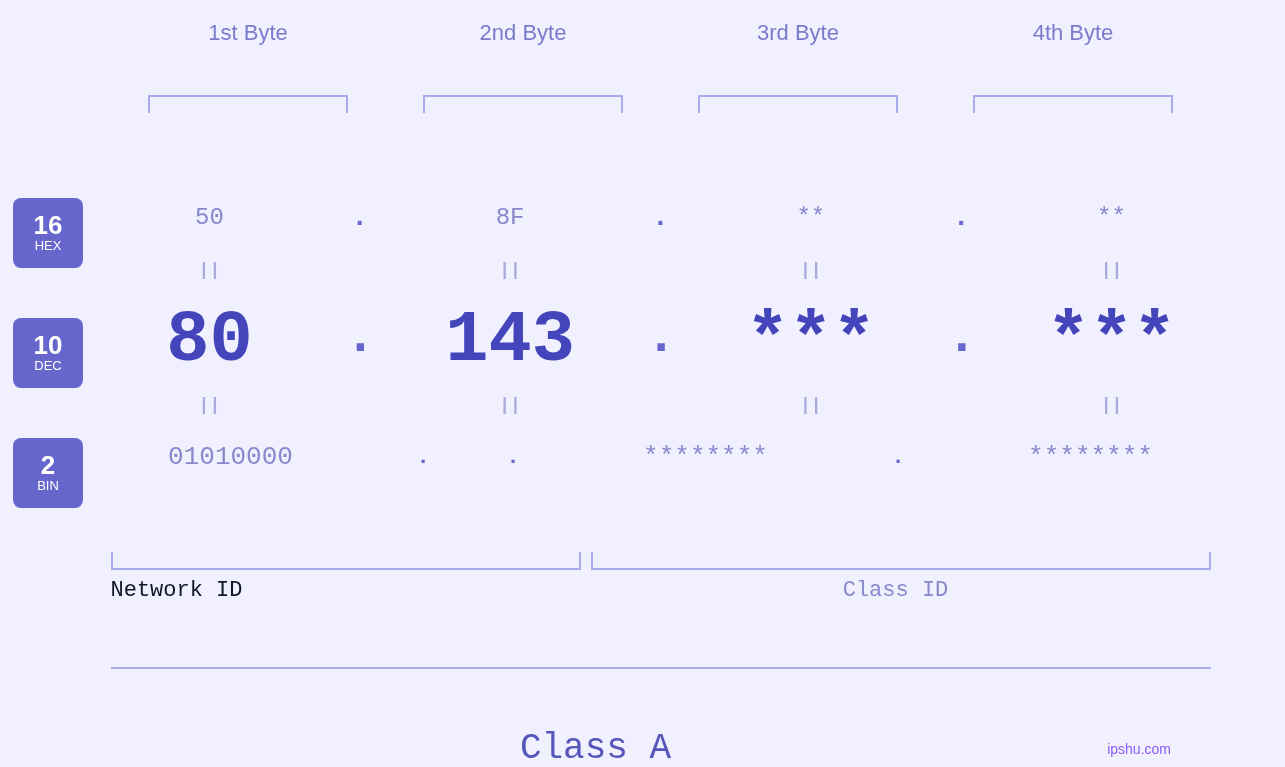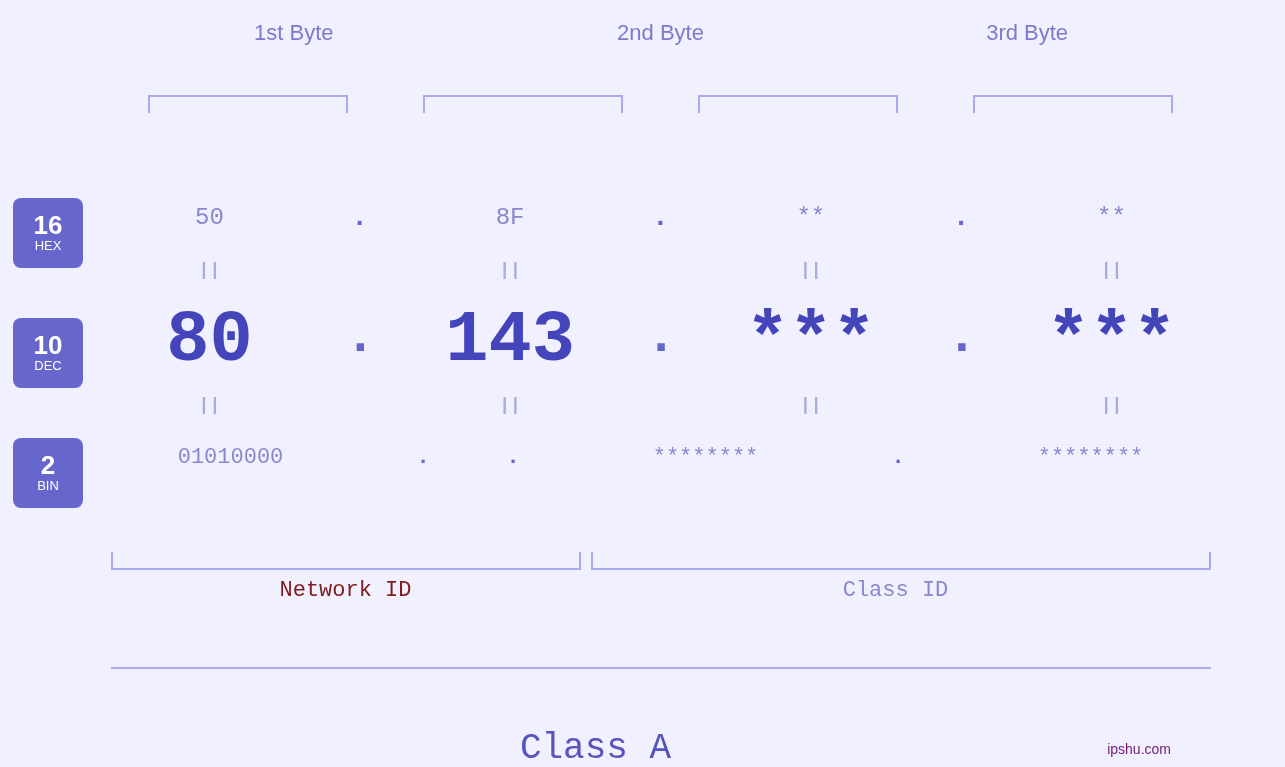--- a/index.html
+++ b/index.html
@@ -101,21 +101,21 @@
       font-size: 72px;
       font-weight: bold;
       font-family: 'Courier New', Courier, monospace;
       line-height: 1;
       margin-top: 7px;
     }
 
     
     .bin-val {
       color: #8888cc;
-      font-size: 22px;
+      font-size: 26px;
       font-family: 'Courier New', Courier, monospace;
     }
 
     
     .bottom-section {
       width: 1100px;
       margin-left: 130px;
       margin-top: 5px;
     }
 
@@ -142,22 +142,22 @@
 
     .id-labels {
       display: flex;
       flex-direction: row;
       width: 100%;
       margin-top: 8px;
     }
 
     .network-id-label {
       width: 470px;
-      text-align: center;
-      color: #7f1d1d;
+      text-align: left;
+      color: #0f172a;
       font-size: 22px;
       font-family: 'Courier New', Courier, monospace;
     }
 
     .host-id-label {
       flex: 1;
       text-align: center;
       color: #8888cc;
       font-size: 22px;
       font-family: 'Courier New', Courier, monospace;
@@ -181,21 +181,21 @@
       margin-top: 20px;
       text-align: center;
       width: 100%;
     }
 
     
     .attribution {
       position: absolute;
       bottom: 10px;
       right: 20px;
-      color: #701a75;
+      color: #8b5cf6;
       font-size: 14px;
       font-family: Arial, sans-serif;
     }
 
     .rows-wrapper {
       display: flex;
       flex-direction: row;
       width: 1285px;
     }
 
@@ -258,20 +258,21 @@
   </style>
 </head>
 <body>
 
 <div class="container">
 
   <div class="byte-headers">
     <div class="byte-label">1st Byte</div>
     <div class="byte-label">2nd Byte</div>
     <div class="byte-label">3rd Byte</div>
+    <div class="byte-label">4th Byte</div>
   </div>
 
   <div class="top-brackets">
     <div class="bracket-top"></div>
     <div class="bracket-top"></div>
     <div class="bracket-top"></div>
     <div class="bracket-top"></div>
   </div>
 
   <div class="rows-wrapper">

